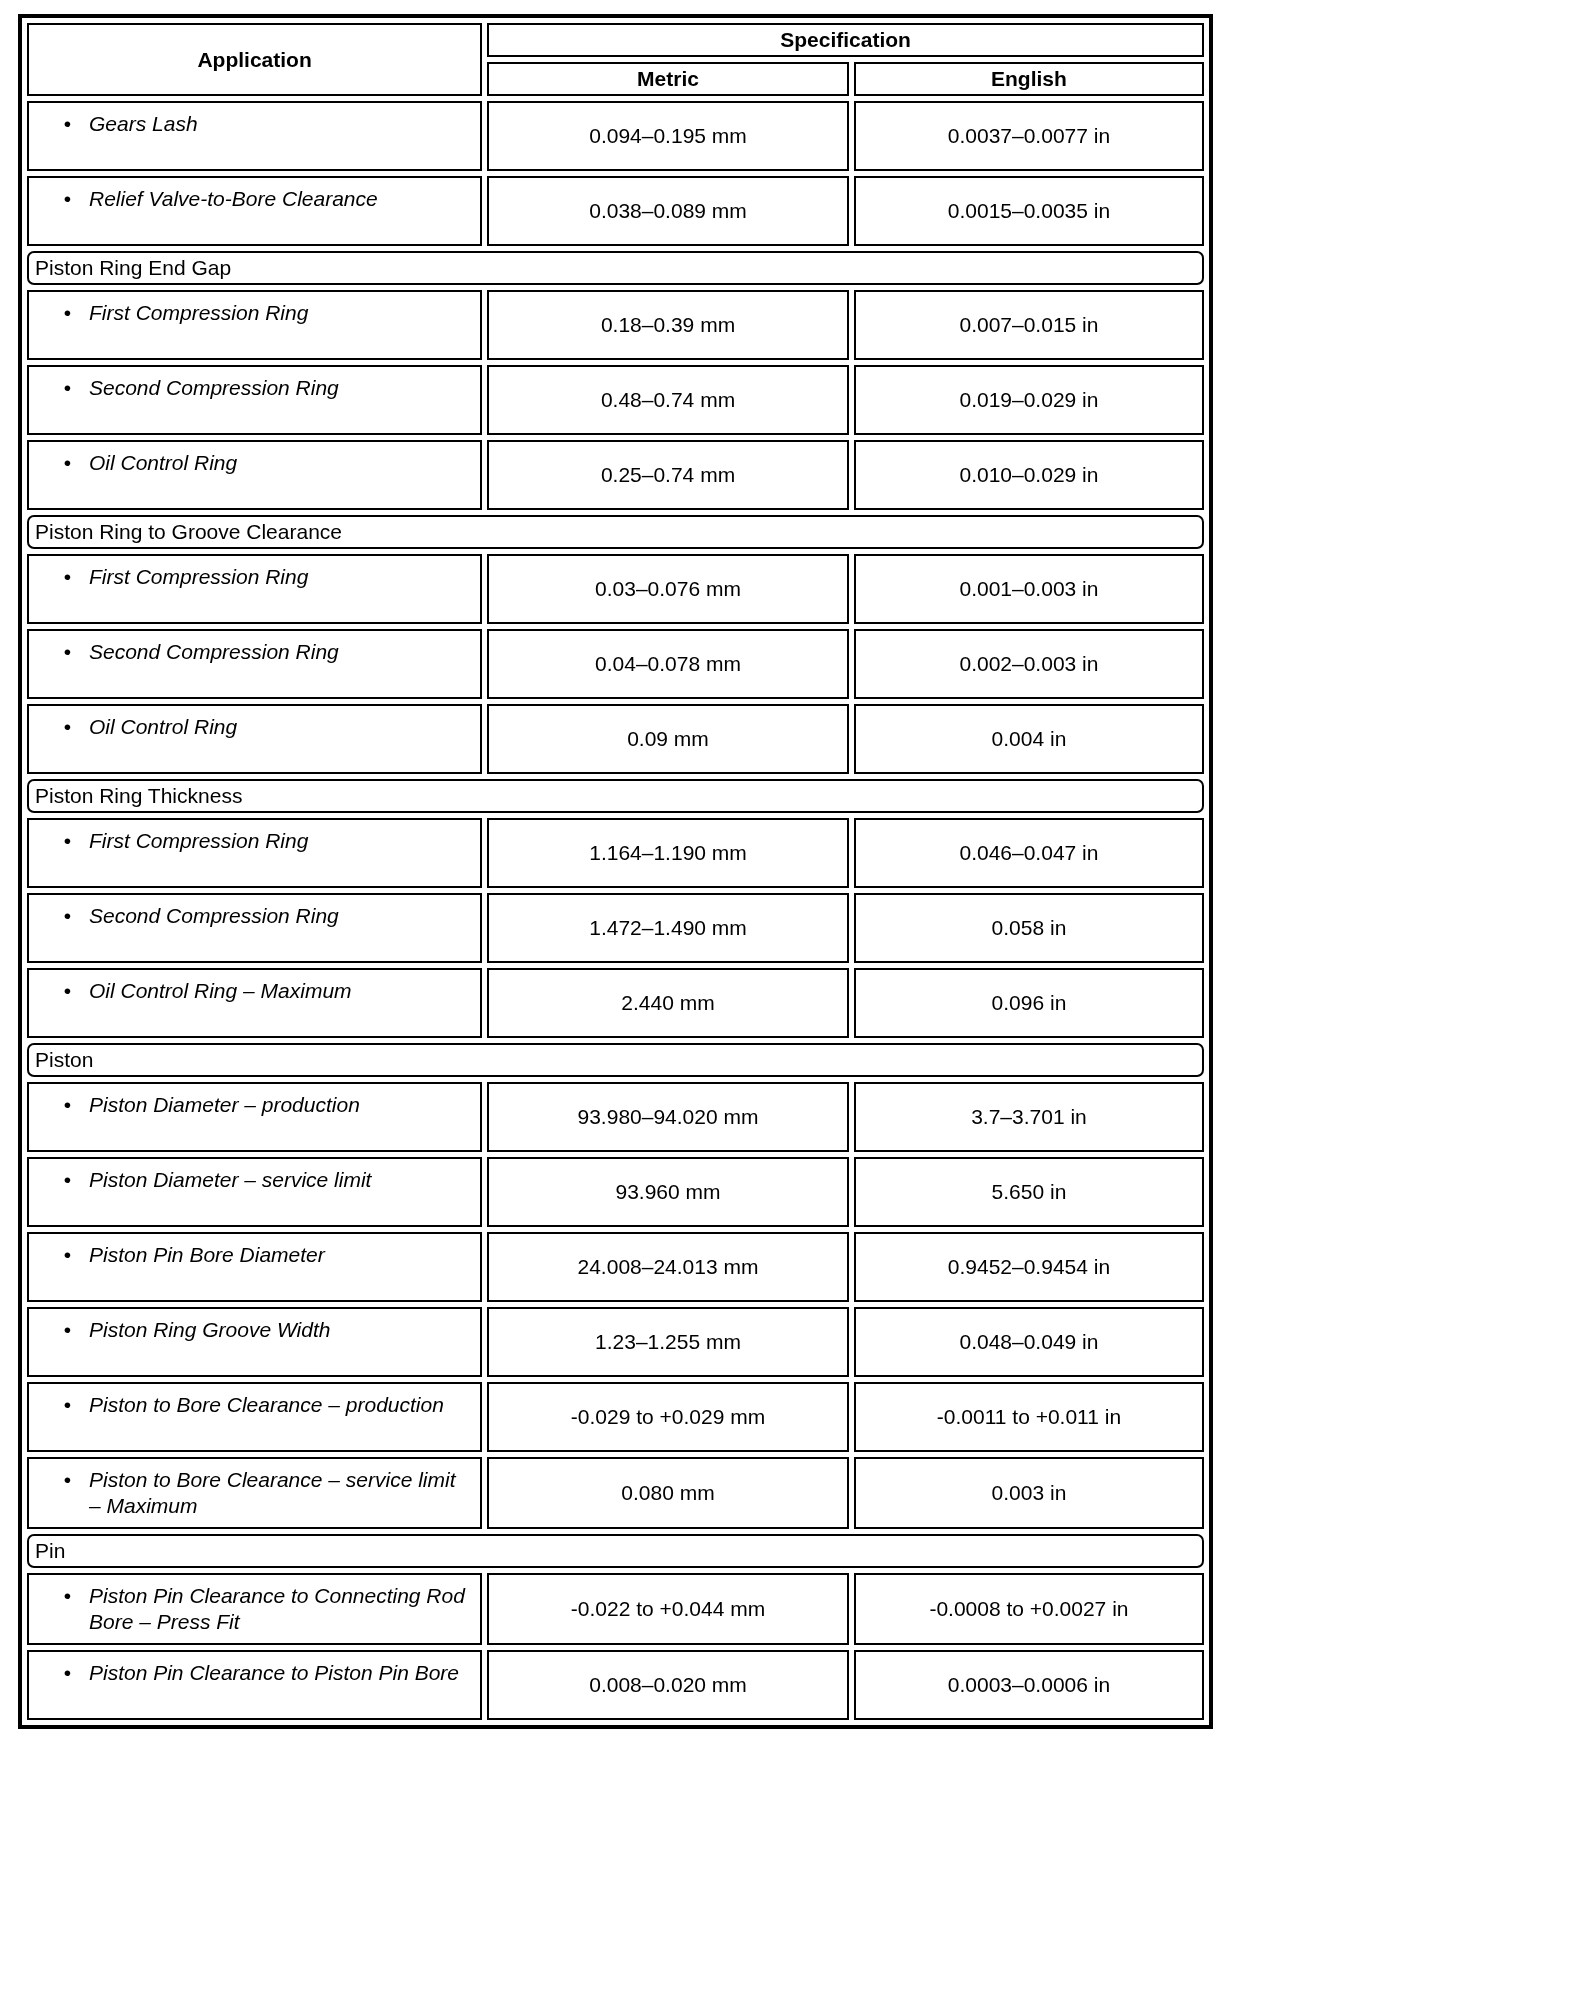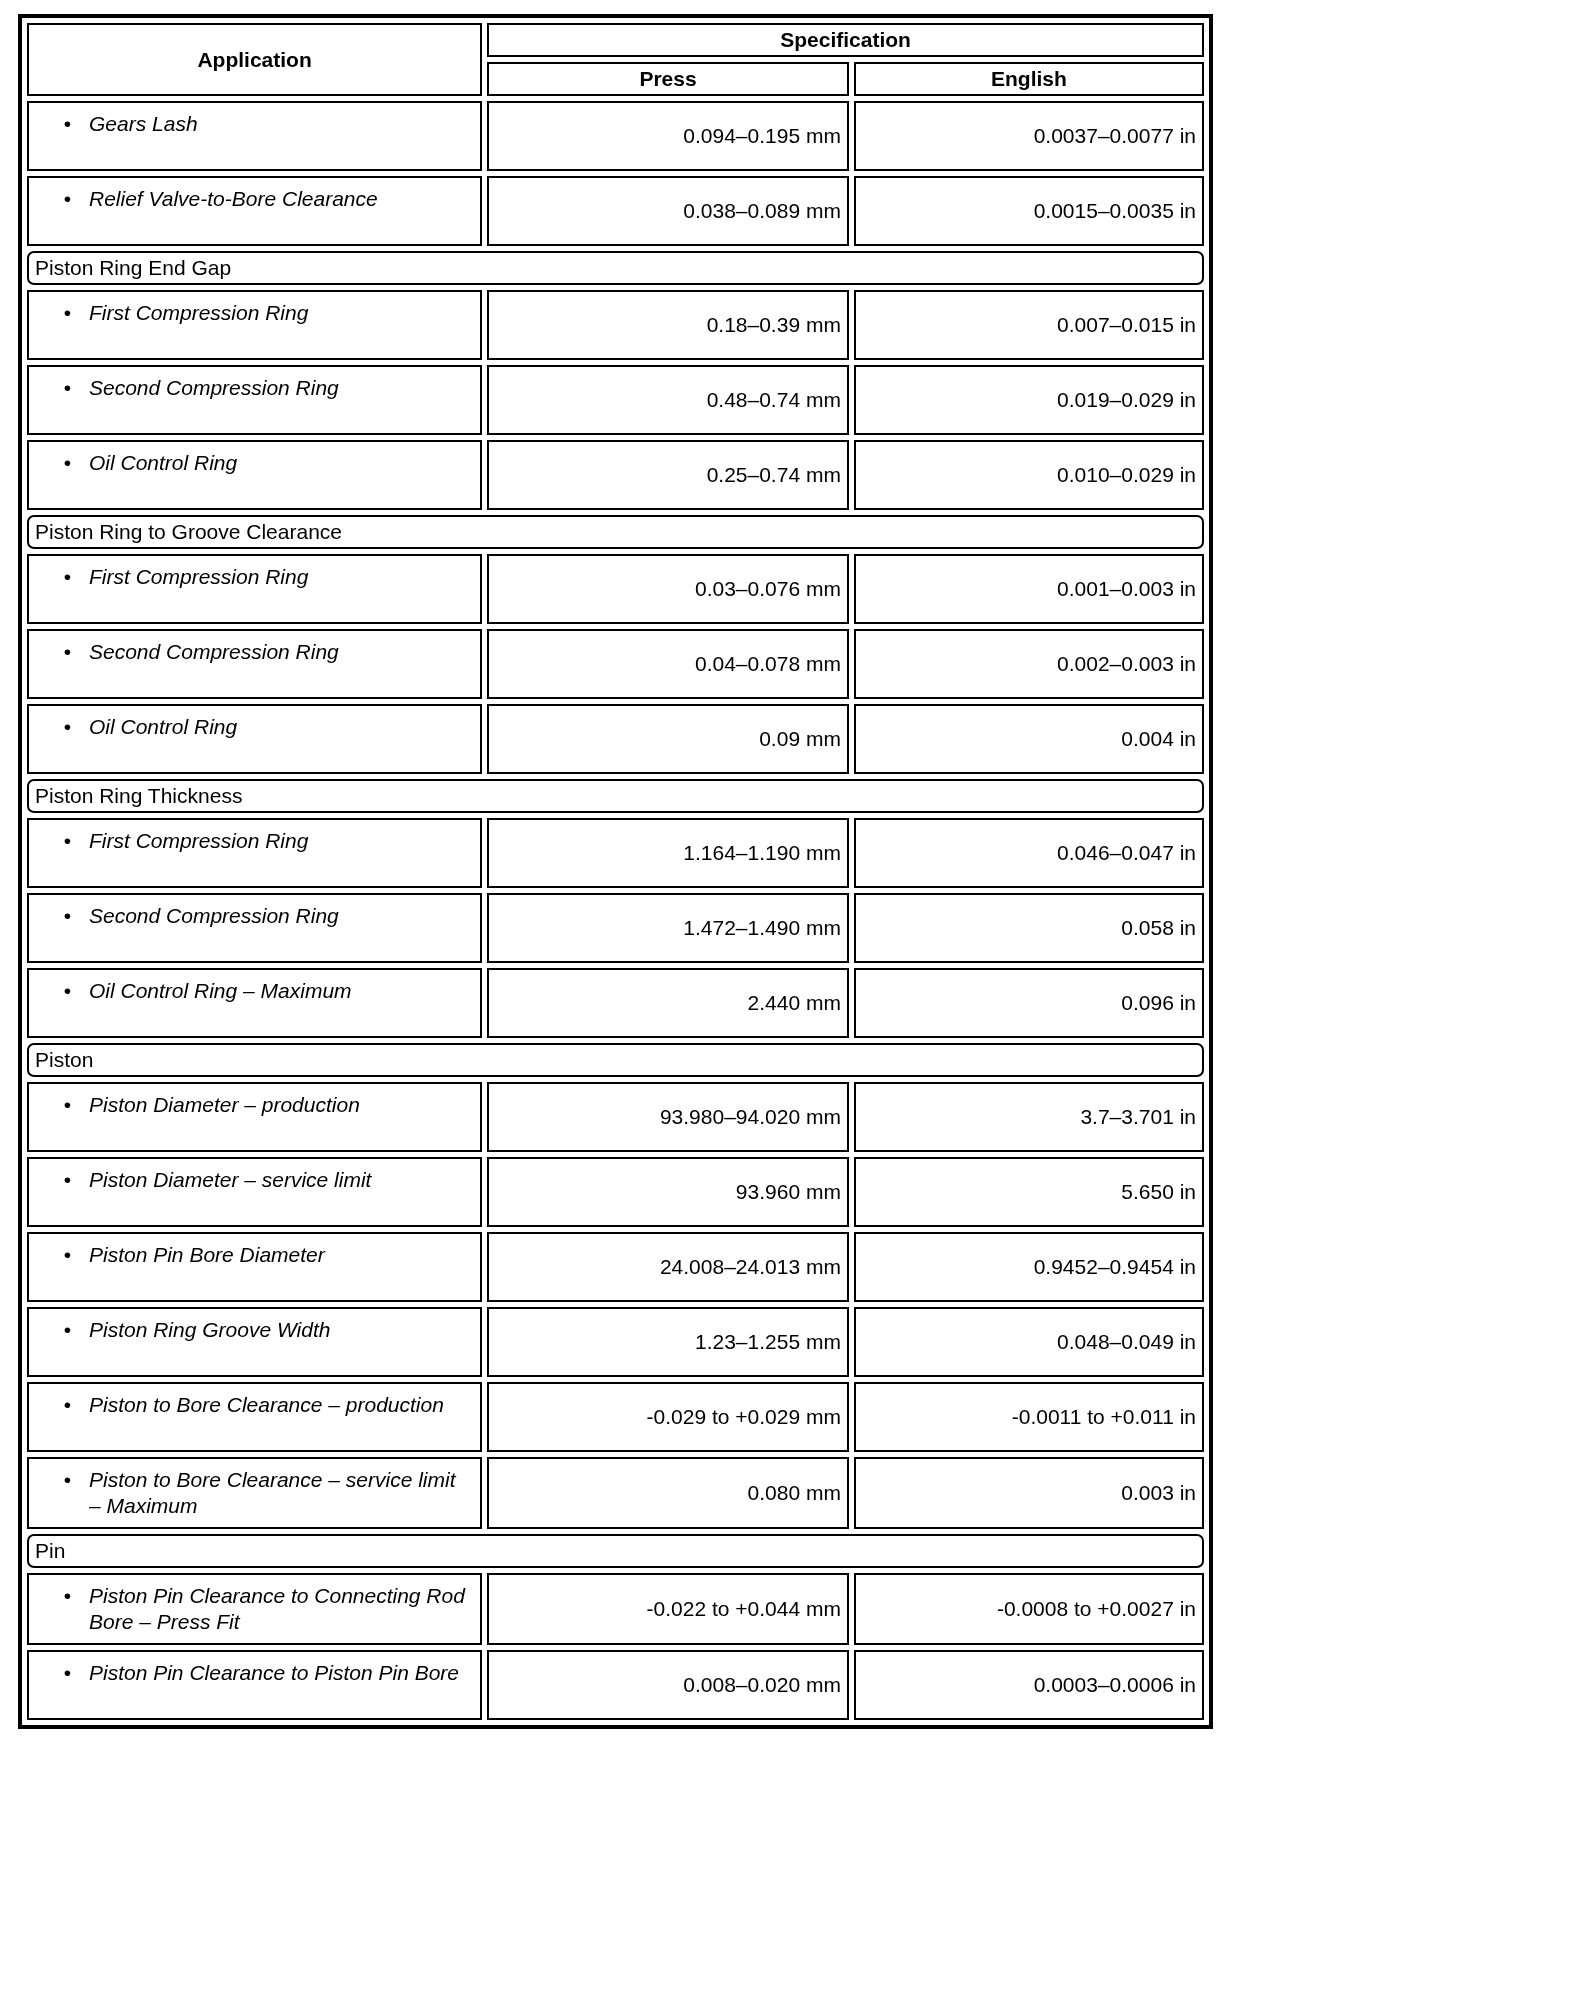--- a/index.html
+++ b/index.html
@@ -53,21 +53,21 @@
     width: 42px;
     text-align: right;
     padding-right: 0;
   }
   .app-label {
     flex: 1 1 auto;
     padding-left: 18px;
     font-style: italic;
   }
   td.val-cell {
-    text-align: right;
+    text-align: center;
     vertical-align: middle;
     padding: 4px 6px;
   }
   tr.section-row td {
     height: 30px;
     padding: 2px 4px 2px 6px;
     vertical-align: middle;
     font-weight: normal;
     border-radius: 7px;
   }
@@ -81,21 +81,21 @@
       <col style="width:39%">
       <col style="width:31%">
       <col style="width:30%">
     </colgroup>
     <thead>
       <tr>
         <th class="hdr" rowspan="2">Application</th>
         <th class="hdr" colspan="2">Specification</th>
       </tr>
       <tr>
-        <th class="hdr">Press</th>
+        <th class="hdr">Metric</th>
         <th class="hdr">English</th>
       </tr>
     </thead>
     <tbody>
         <tr class="data-row">
           <td class="app-cell">
             <div class="app-inner">
               <span class="bullet">•</span>
               <span class="app-label">Gears Lash</span>
             </div>

